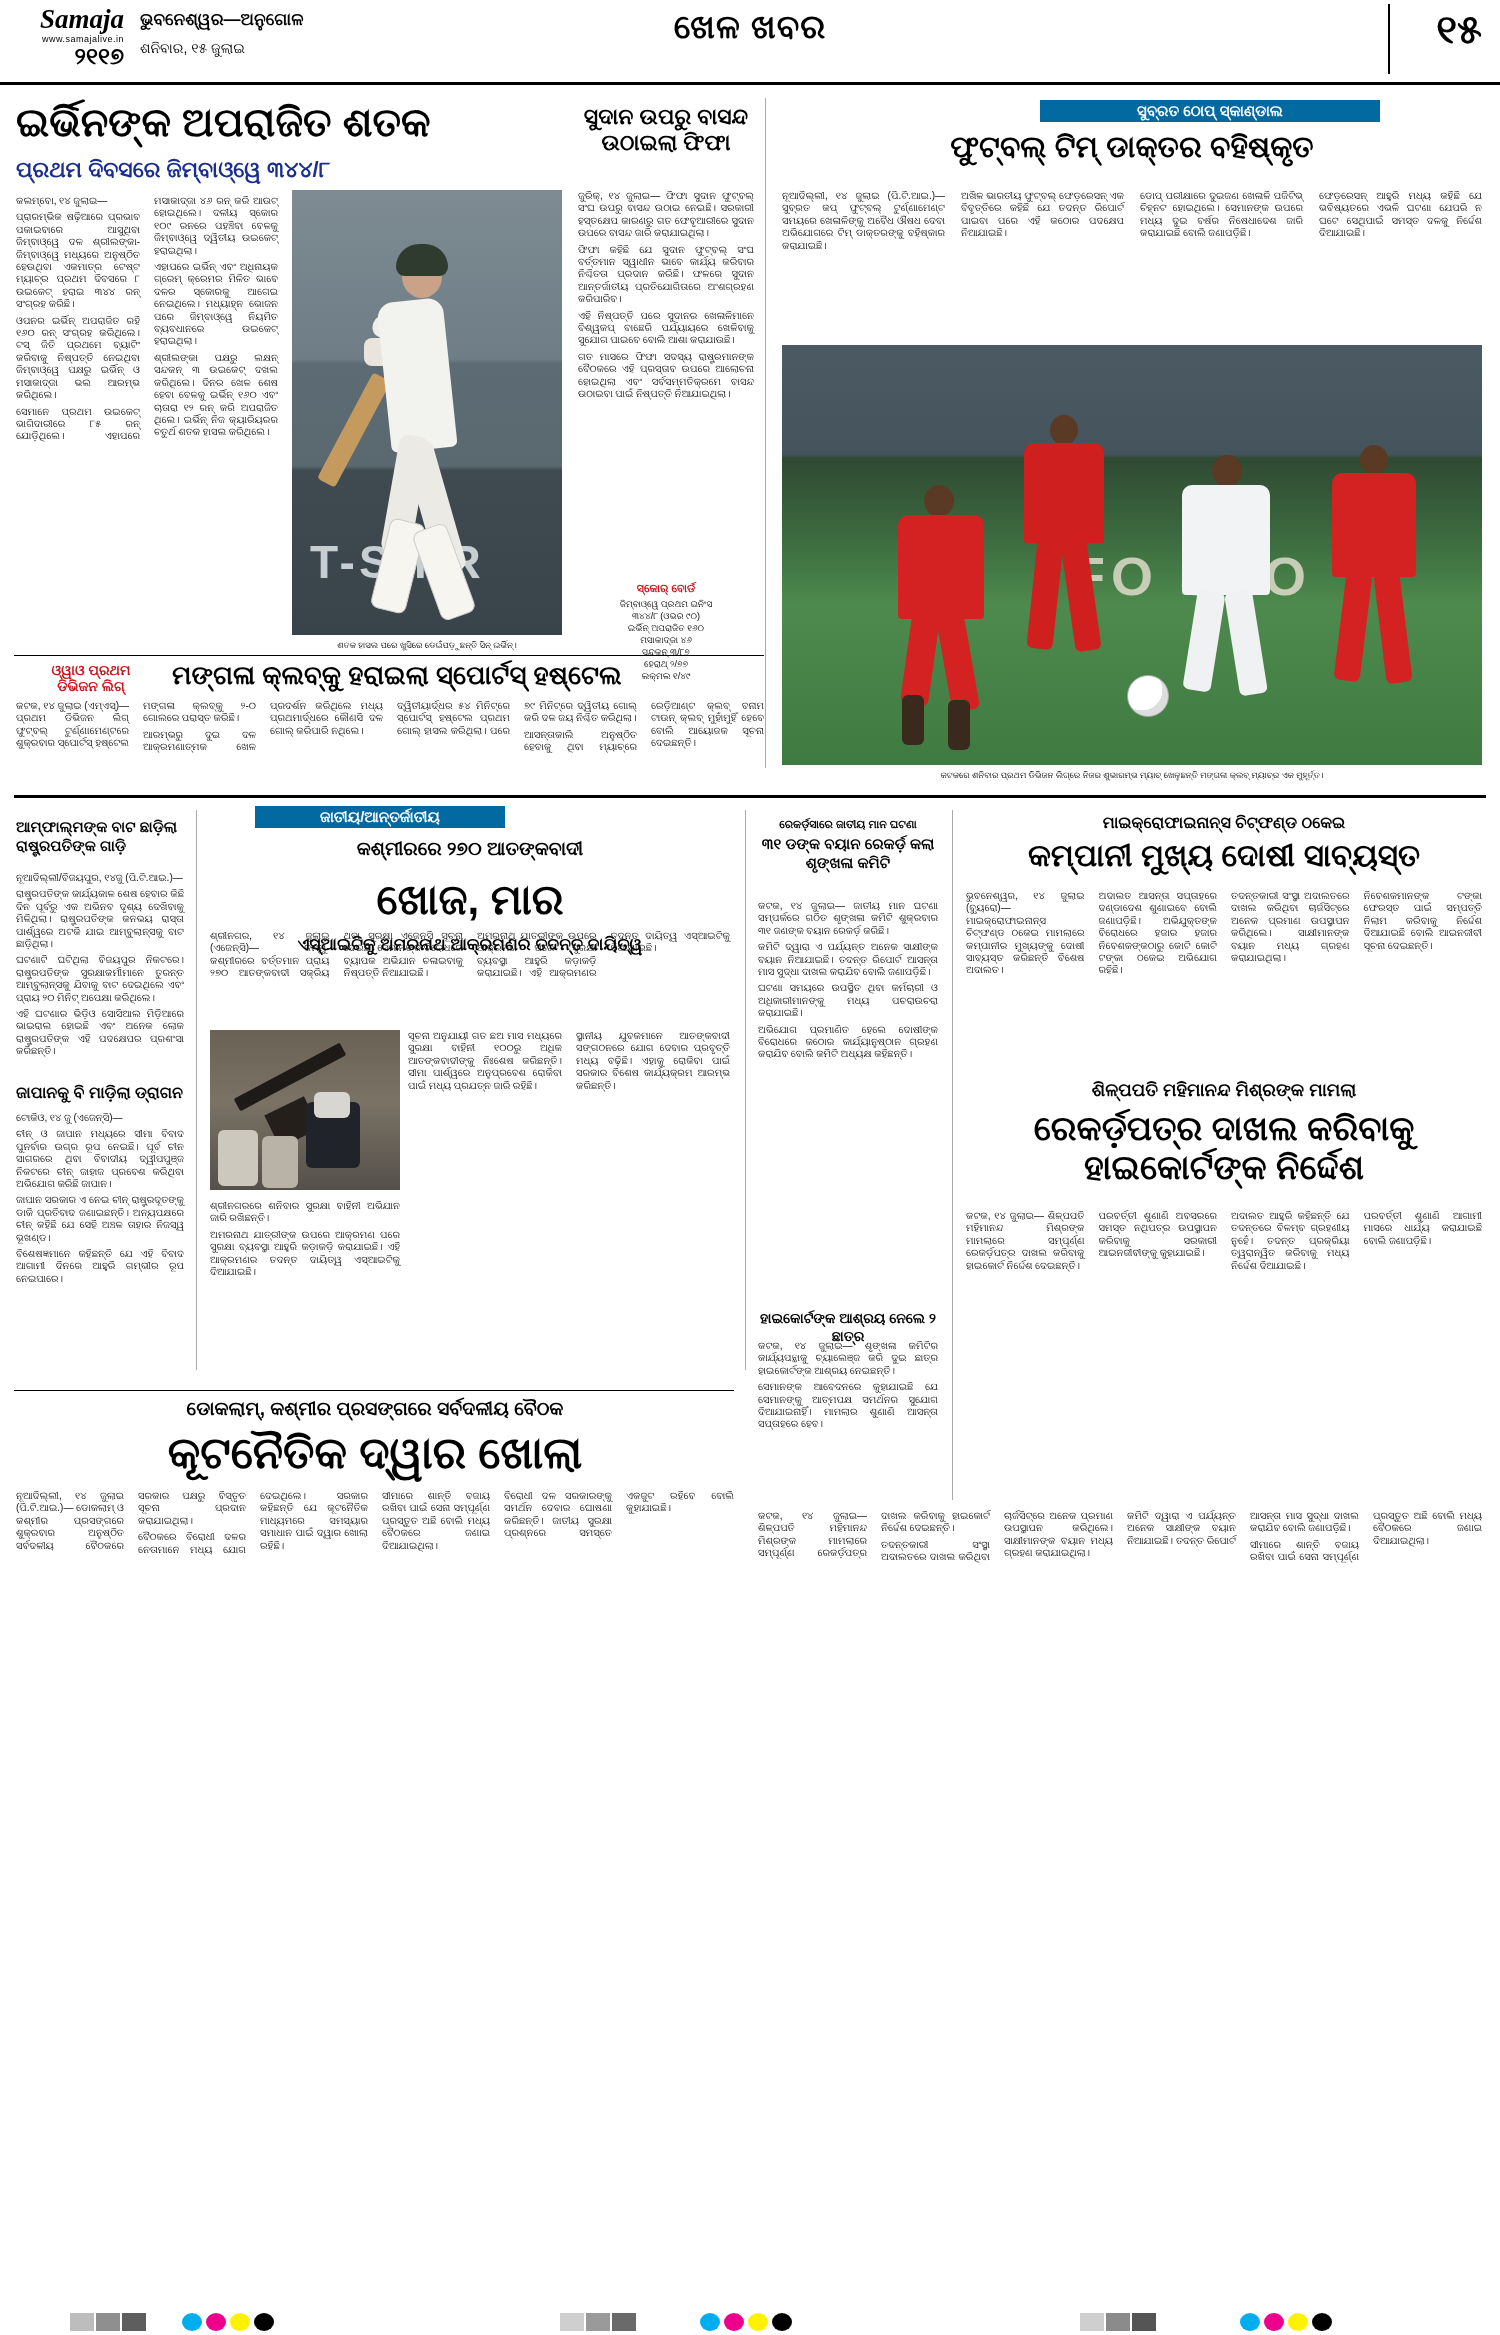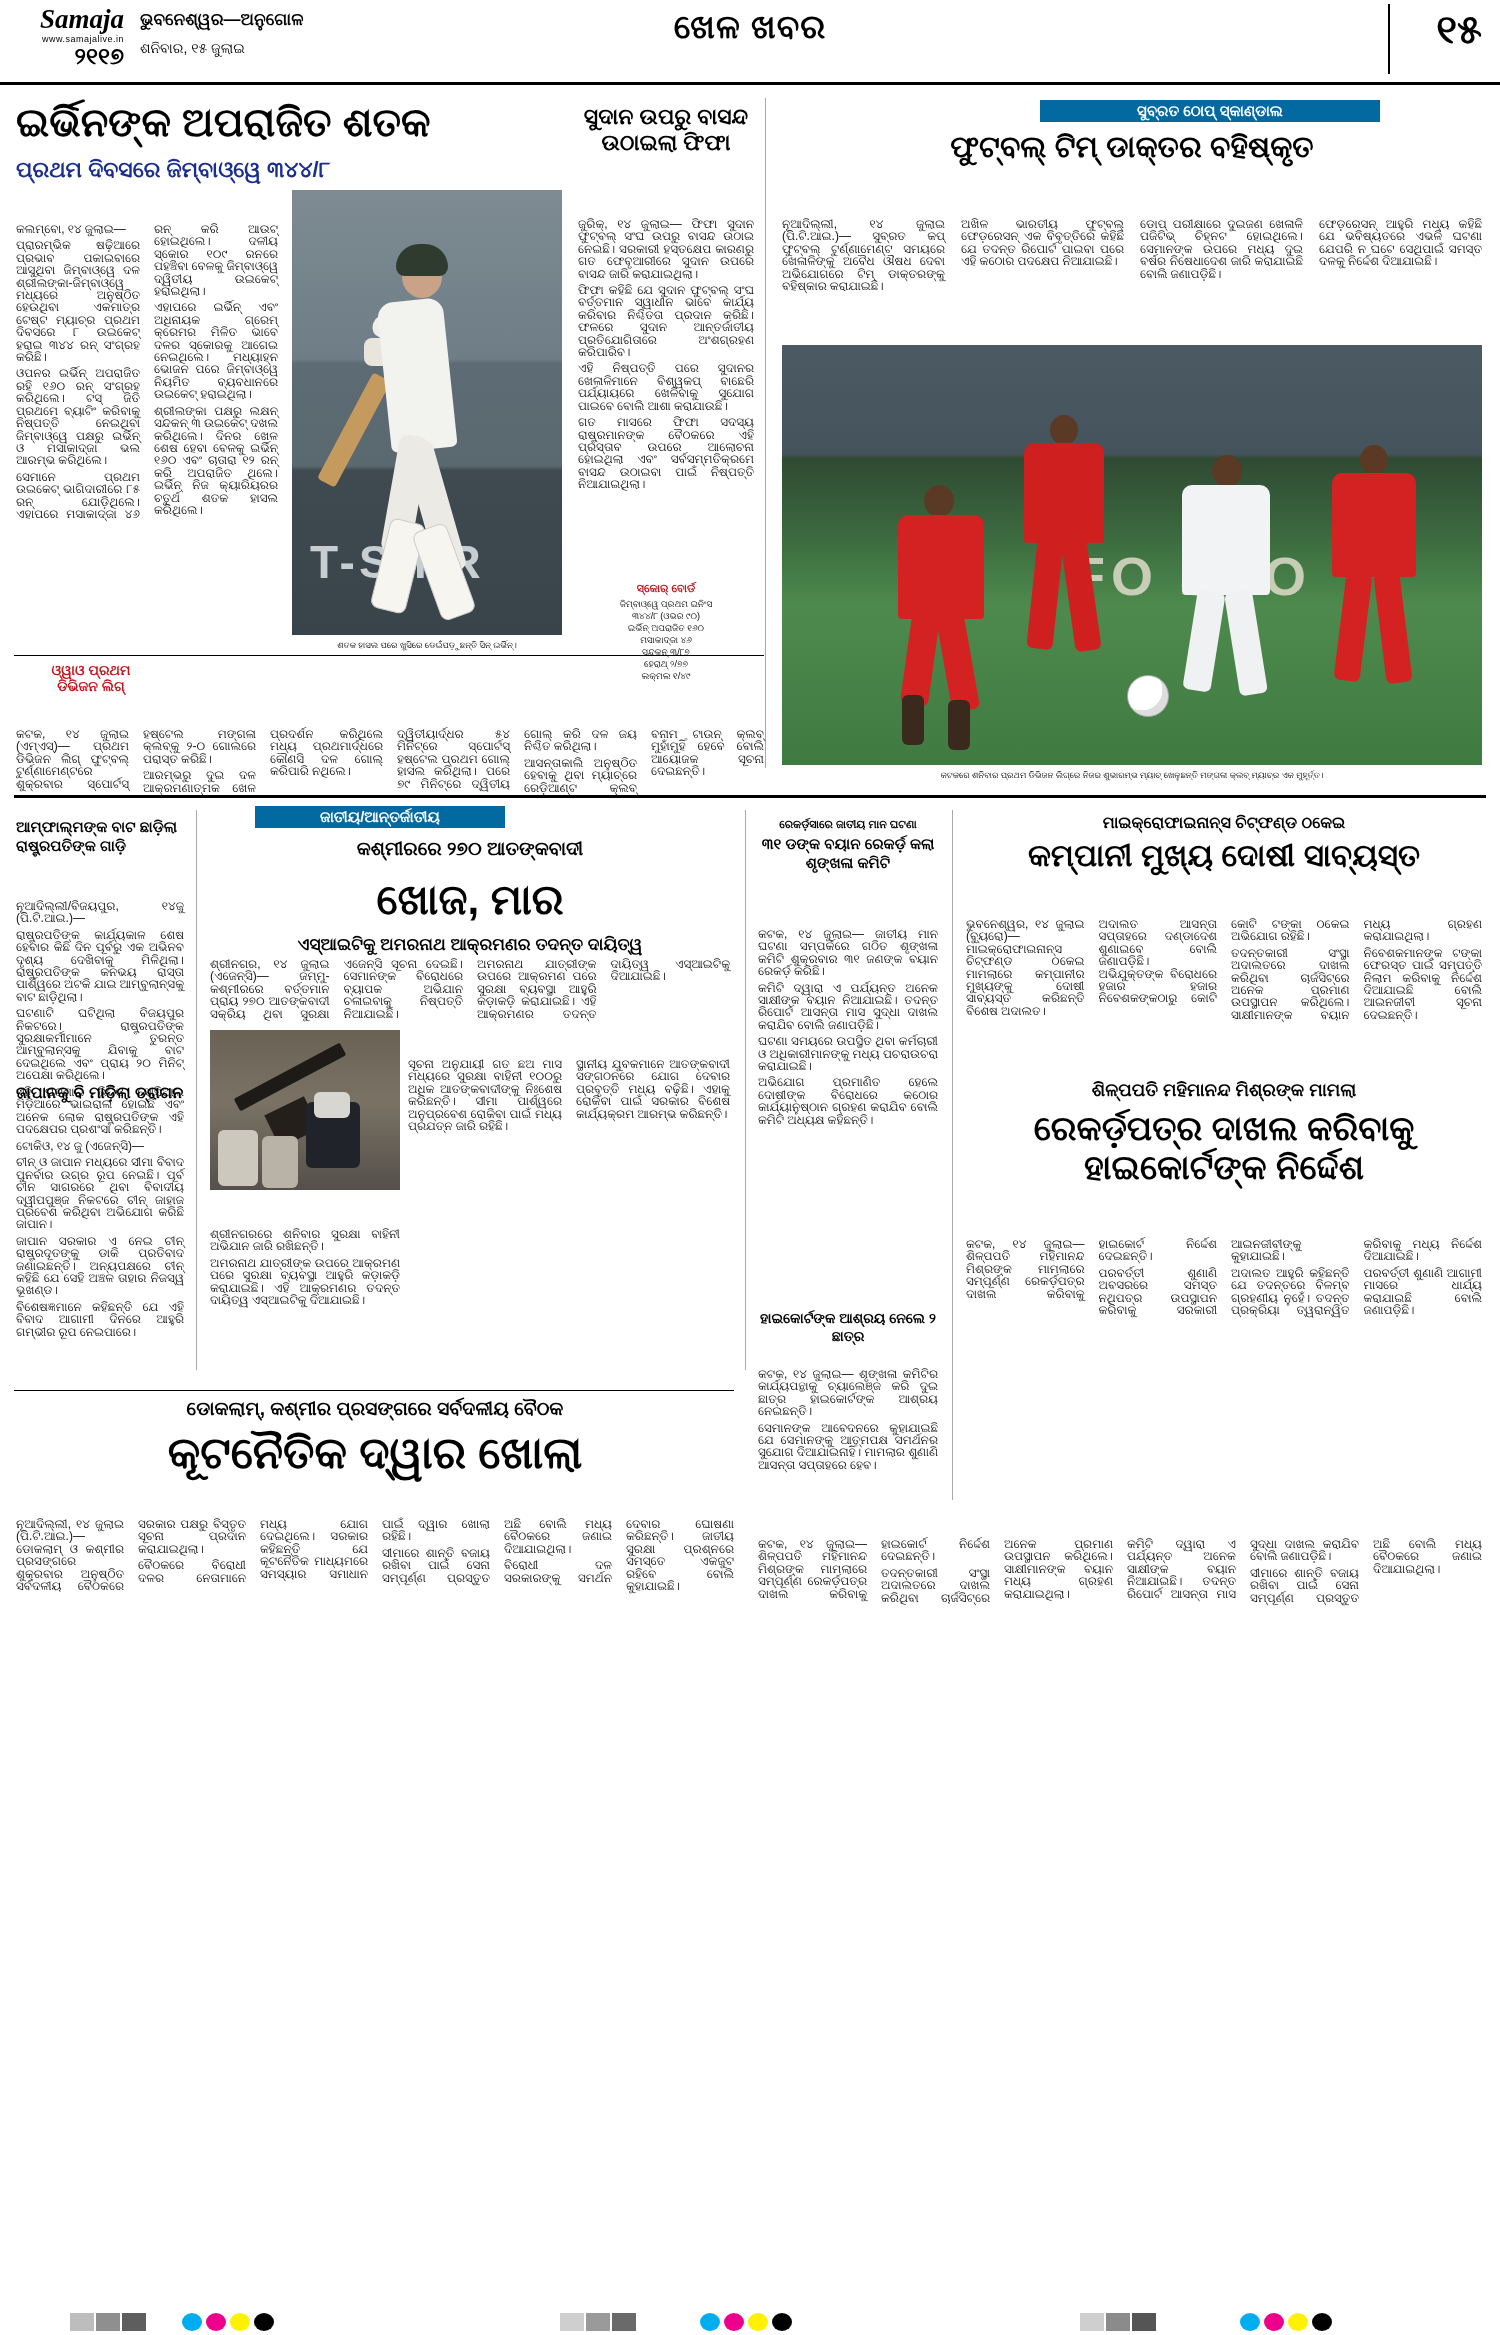--- a/index.html
+++ b/index.html
@@ -12,22 +12,22 @@
   .logo .logo-name{font-family:"Liberation Serif",serif;font-size:27px;font-weight:bold;font-style:italic;line-height:1;}
   .logo .logo-sub{font-size:9px;letter-spacing:.5px;margin-top:1px;}
   .logo .logo-date{font-family:"Liberation Serif",serif;font-size:23px;font-weight:bold;line-height:1;margin-top:1px;}
   .ed{position:absolute;left:140px;top:10px;font-size:17px;font-weight:bold;}
   .ed2{position:absolute;left:140px;top:40px;font-size:14px;}
   .section-title{position:absolute;left:0;top:8px;width:1500px;text-align:center;font-size:33px;font-weight:bold;letter-spacing:1px;}
   .pageno{position:absolute;right:18px;top:6px;font-family:"Liberation Serif",serif;font-size:40px;font-weight:bold;}
   .pageno-rule{position:absolute;right:110px;top:4px;width:2px;height:70px;background:#000;}
 
   
-  .col{position:absolute;text-align:justify;font-size:12px;line-height:12.4px;color:#111;
-       text-align-last:left;word-spacing:-0.2px;margin-top:28px;}
+  .col{position:absolute;text-align:justify;font-size:10px;line-height:12.4px;color:#111;
+       text-align-last:left;word-spacing:-0.2px;}
   .col p{margin:0 0 4px 0;}
   .vline{position:absolute;width:1px;background:#aaa;}
   .hrule{position:absolute;height:1px;background:#000;}
   .hrule2{position:absolute;height:3px;background:#000;}
 
   h1.head{margin:0;font-size:40px;font-weight:bold;letter-spacing:0px;line-height:1.12;}
   h2.head{margin:0;font-size:30px;font-weight:bold;line-height:1.15;}
   h3.head{margin:0;font-size:22px;font-weight:bold;line-height:1.2;}
   h4.head{margin:0;font-size:17px;font-weight:bold;line-height:1.25;}
   .sub{font-size:22px;font-weight:bold;color:#1a2e8f;}
@@ -191,20 +191,23 @@
       <div class="p-leg" style="left:78px;top:128px;width:26px;height:110px;background:#d42222;transform:rotate(-7deg);"></div>
     </div>
     <div class="ball" style="left:345px;top:330px;width:40px;height:40px;"></div>
   </div>
   <div class="cap" style="left:782px;top:770px;width:700px;">କଟକରେ ଶନିବାର ପ୍ରଥମ ଡିଭିଜନ ଲିଗ୍‌ରେ ନିଜର ଶୁଭାରମ୍ଭ ମ୍ୟାଚ୍ ଖେଳୁଛନ୍ତି ମଙ୍ଗଳା କ୍ଲବ୍ ମ୍ୟାଚ୍‌ର ଏକ ମୁହୂର୍ତ୍ତ।</div>
 
   <div class="hrule" style="left:14px;top:655px;width:750px;"></div>
   <div style="position:absolute;left:16px;top:662px;width:150px;text-align:center;">
     <div class="redtxt" style="font-size:14px;line-height:16px;">ଓ୍ୱାଓ ପ୍ରଥମ</div>
     <div class="redtxt" style="font-size:14px;line-height:16px;">ଡିଭିଜନ ଲିଗ୍</div>
+  </div>
+  <div style="position:absolute;left:172px;top:660px;width:592px;">
+    <h3 class="head" style="font-size:26px;">ମଙ୍ଗଳା କ୍ଲବ୍‌କୁ ହରାଇଲା ସ୍ପୋର୍ଟସ୍ ହଷ୍ଟେଲ</h3>
   </div>
   <div class="col" style="left:16px;top:700px;width:748px;height:80px;column-count:6;column-gap:14px;">
     <p>କଟକ, ୧୪ ଜୁଲାଇ (ଏମ୍‌ଏସ୍)— ପ୍ରଥମ ଡିଭିଜନ ଲିଗ୍ ଫୁଟ୍‌ବଲ୍ ଟୁର୍ଣ୍ଣାମେଣ୍ଟରେ ଶୁକ୍ରବାର ସ୍ପୋର୍ଟସ୍ ହଷ୍ଟେଲ ମଙ୍ଗଳା କ୍ଲବ୍‌କୁ ୨-୦ ଗୋଲରେ ପରାସ୍ତ କରିଛି।</p>
     <p>ଆରମ୍ଭରୁ ଦୁଇ ଦଳ ଆକ୍ରମଣାତ୍ମକ ଖେଳ ପ୍ରଦର୍ଶନ କରିଥିଲେ ମଧ୍ୟ ପ୍ରଥମାର୍ଦ୍ଧରେ କୌଣସି ଦଳ ଗୋଲ୍ କରିପାରି ନଥିଲେ।</p>
     <p>ଦ୍ୱିତୀୟାର୍ଦ୍ଧର ୫୪ ମିନିଟ୍‌ରେ ସ୍ପୋର୍ଟସ୍ ହଷ୍ଟେଲ ପ୍ରଥମ ଗୋଲ୍ ହାସଲ କରିଥିଲା। ପରେ ୭୯ ମିନିଟ୍‌ରେ ଦ୍ୱିତୀୟ ଗୋଲ୍ କରି ଦଳ ଜୟ ନିଶ୍ଚିତ କରିଥିଲା।</p>
     <p>ଆସନ୍ତାକାଲି ଅନୁଷ୍ଠିତ ହେବାକୁ ଥିବା ମ୍ୟାଚ୍‌ରେ ରେଡ଼ିଆଣ୍ଟ କ୍ଲବ୍ ବନାମ ଟାଉନ୍ କ୍ଲବ୍ ମୁହାଁମୁହିଁ ହେବେ ବୋଲି ଆୟୋଜକ ସୂଚନା ଦେଇଛନ୍ତି।</p>
   </div>
 
   <div class="hrule2" style="left:14px;top:795px;width:1472px;"></div>
 

